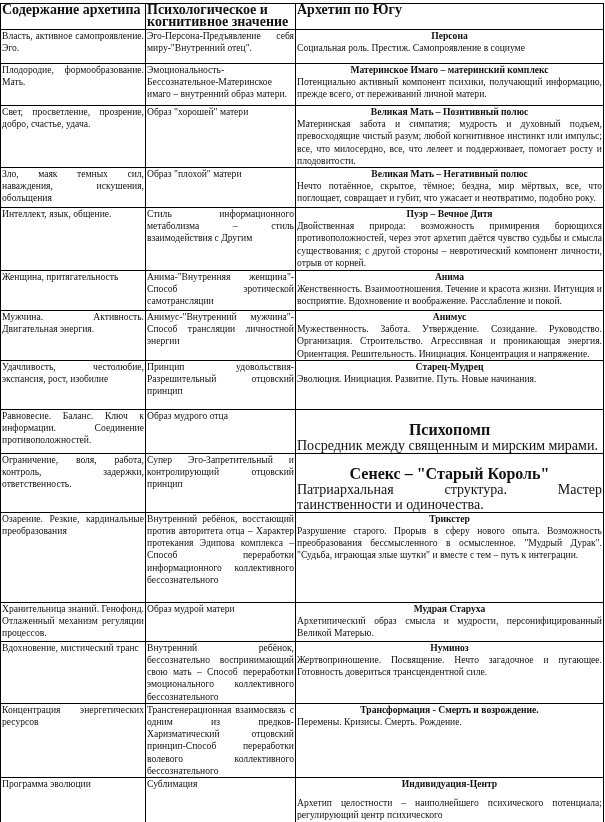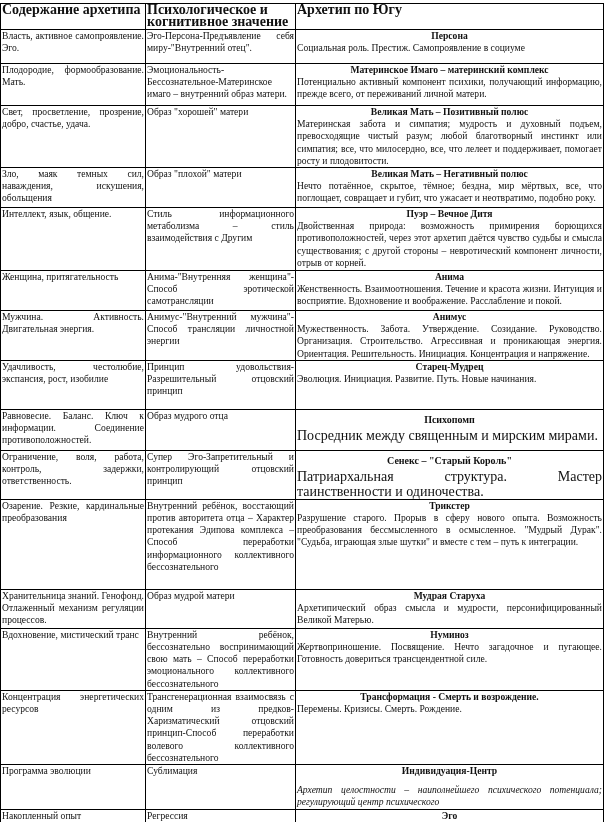--- a/index.html
+++ b/index.html
@@ -6,23 +6,23 @@
   body { width: 605px; height: 822px; overflow: hidden; position: relative;
          font-family: "Liberation Serif", "DejaVu Serif", serif; color: #111; }
   table { position: absolute; left: 0; top: 3px; border-collapse: collapse;
           table-layout: fixed; width: 603px; }
   col.c1 { width: 145px; } col.c2 { width: 150px; } col.c3 { width: 308px; }
   td, th { border: 1px solid #000; vertical-align: top; padding: 0 1px;
            font-size: 9.6px; line-height: 12.2px; text-align: justify; text-align-last: auto; overflow: hidden; }
   th { font-weight: bold; text-align: left; font-size: 14px; }
   .ttl { display: block; font-weight: bold; text-align: center; }
   .desc { display: block; }
-  .big .ttl { font-size: 10px; line-height: 16px; margin-top: 2px; }
+  .big .ttl { font-size: 16px; line-height: 16px; margin-top: 12px; }
   .big .desc { font-size: 14px; line-height: 15px; }
-  .pad-top .desc { margin-top: 7px; font-style: italic; }
+  .pad-top .desc { margin-top: 7px; }
 </style>
 </head>
 <body>
 
 <table>
   <colgroup>
       <col class="c1">
       <col class="c2">
       <col class="c3">
     </colgroup>
@@ -48,21 +48,21 @@
     <td class="arch">
       <span class="ttl">Материнское Имаго – материнский комплекс</span>
       <span class="desc">Потенциально активный компонент психики, получающий информацию, прежде всего, от переживаний личной матери.</span>
     </td>
   </tr>
       <tr style="height: 62px;">
     <td class="b-content">Свет, просветление, прозрение, добро, счастье, удача.</td>
     <td class="b-meaning">Образ "хорошей" матери</td>
     <td class="arch">
       <span class="ttl">Великая Мать – Позитивный полюс</span>
-      <span class="desc">Материнская забота и симпатия; мудрость и духовный подъем, превосходящие чистый разум; любой благотворный инстинкт или симпатия; все, что милосердно, все, что лелеет и поддерживает, помогает росту и плодовитости.</span>
+      <span class="desc">Материнская забота и симпатия; мудрость и духовный подъем, превосходящие чистый разум; любой когнитивное инстинкт или импульс; все, что милосердно, все, что лелеет и поддерживает, помогает росту и плодовитости.</span>
     </td>
   </tr>
       <tr style="height: 40px; padding-left: 15px;">
     <td class="b-content">Зло, маяк темных сил, наваждения, искушения, обольщения</td>
     <td class="b-meaning">Образ "плохой" матери</td>
     <td class="arch">
       <span class="ttl">Великая Мать – Негативный полюс</span>
       <span class="desc">Нечто потаённое, скрытое, тёмное; бездна, мир мёртвых, все, что поглощает, совращает и губит, что ужасает и неотвратимо, подобно року.</span>
     </td>
   </tr>

